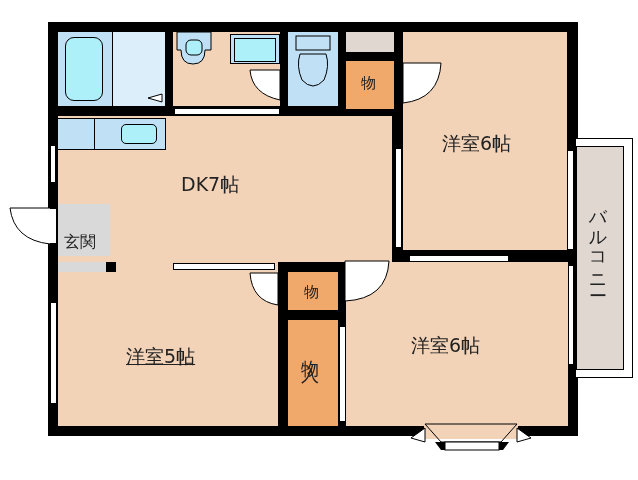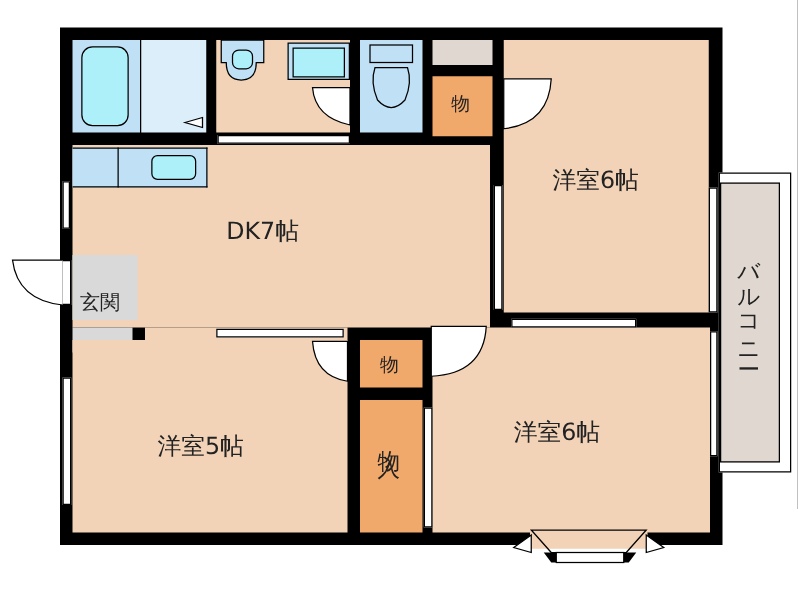--- a/index.html
+++ b/index.html
@@ -77,21 +77,21 @@
 <div class="abs" style="left:575px;top:138px;width:58px;height:240px;border:1px solid #000;background:#fff;"></div>
 <div class="abs" style="left:576px;top:146px;width:48px;height:224px;background:#e0d8d0;border:1px solid #000;"></div>
 <div class="lbl" style="left:590px;top:196px;width:20px;writing-mode:vertical-rl;font-size:18px;letter-spacing:2px;">バルコニー</div>
 
 <div class="abs floor" style="left:58px;top:272px;width:220px;height:154px;"></div>
 <div class="abs floor" style="left:116px;top:262px;width:162px;height:12px;"></div>
 <div class="abs win" style="left:173px;top:263px;width:102px;height:7px;"></div>
 <svg style="left:250px;top:273px;" width="28" height="32">
     <path d="M28,0 L0,0 Q2,28 28,32 Z" fill="#fff" stroke="#000"></path>
   </svg>
-<div class="lbl" style="left:126px;top:344px;">洋室5帖</div>
+<div class="lbl" style="left:126px;top:344px;text-decoration:underline;">洋室5帖</div>
 <div class="abs win" style="left:50px;top:302px;width:7px;height:102px;"></div>
 
 <div class="abs storage" style="left:288px;top:272px;width:50px;height:38px;"></div>
 <div class="lbl" style="left:304px;top:283px;font-size:15px;">物</div>
 <div class="abs storage" style="left:288px;top:320px;width:50px;height:106px;"></div>
 <div class="lbl" style="left:302px;top:346px;width:20px;writing-mode:vertical-rl;font-size:18px;letter-spacing:4px;">物入</div>
 
 <div class="abs floor" style="left:346px;top:262px;width:222px;height:164px;"></div>
 <div class="abs win" style="left:409px;top:255px;width:100px;height:7px;"></div>
 <svg style="left:345px;top:261px;" width="44" height="40">

